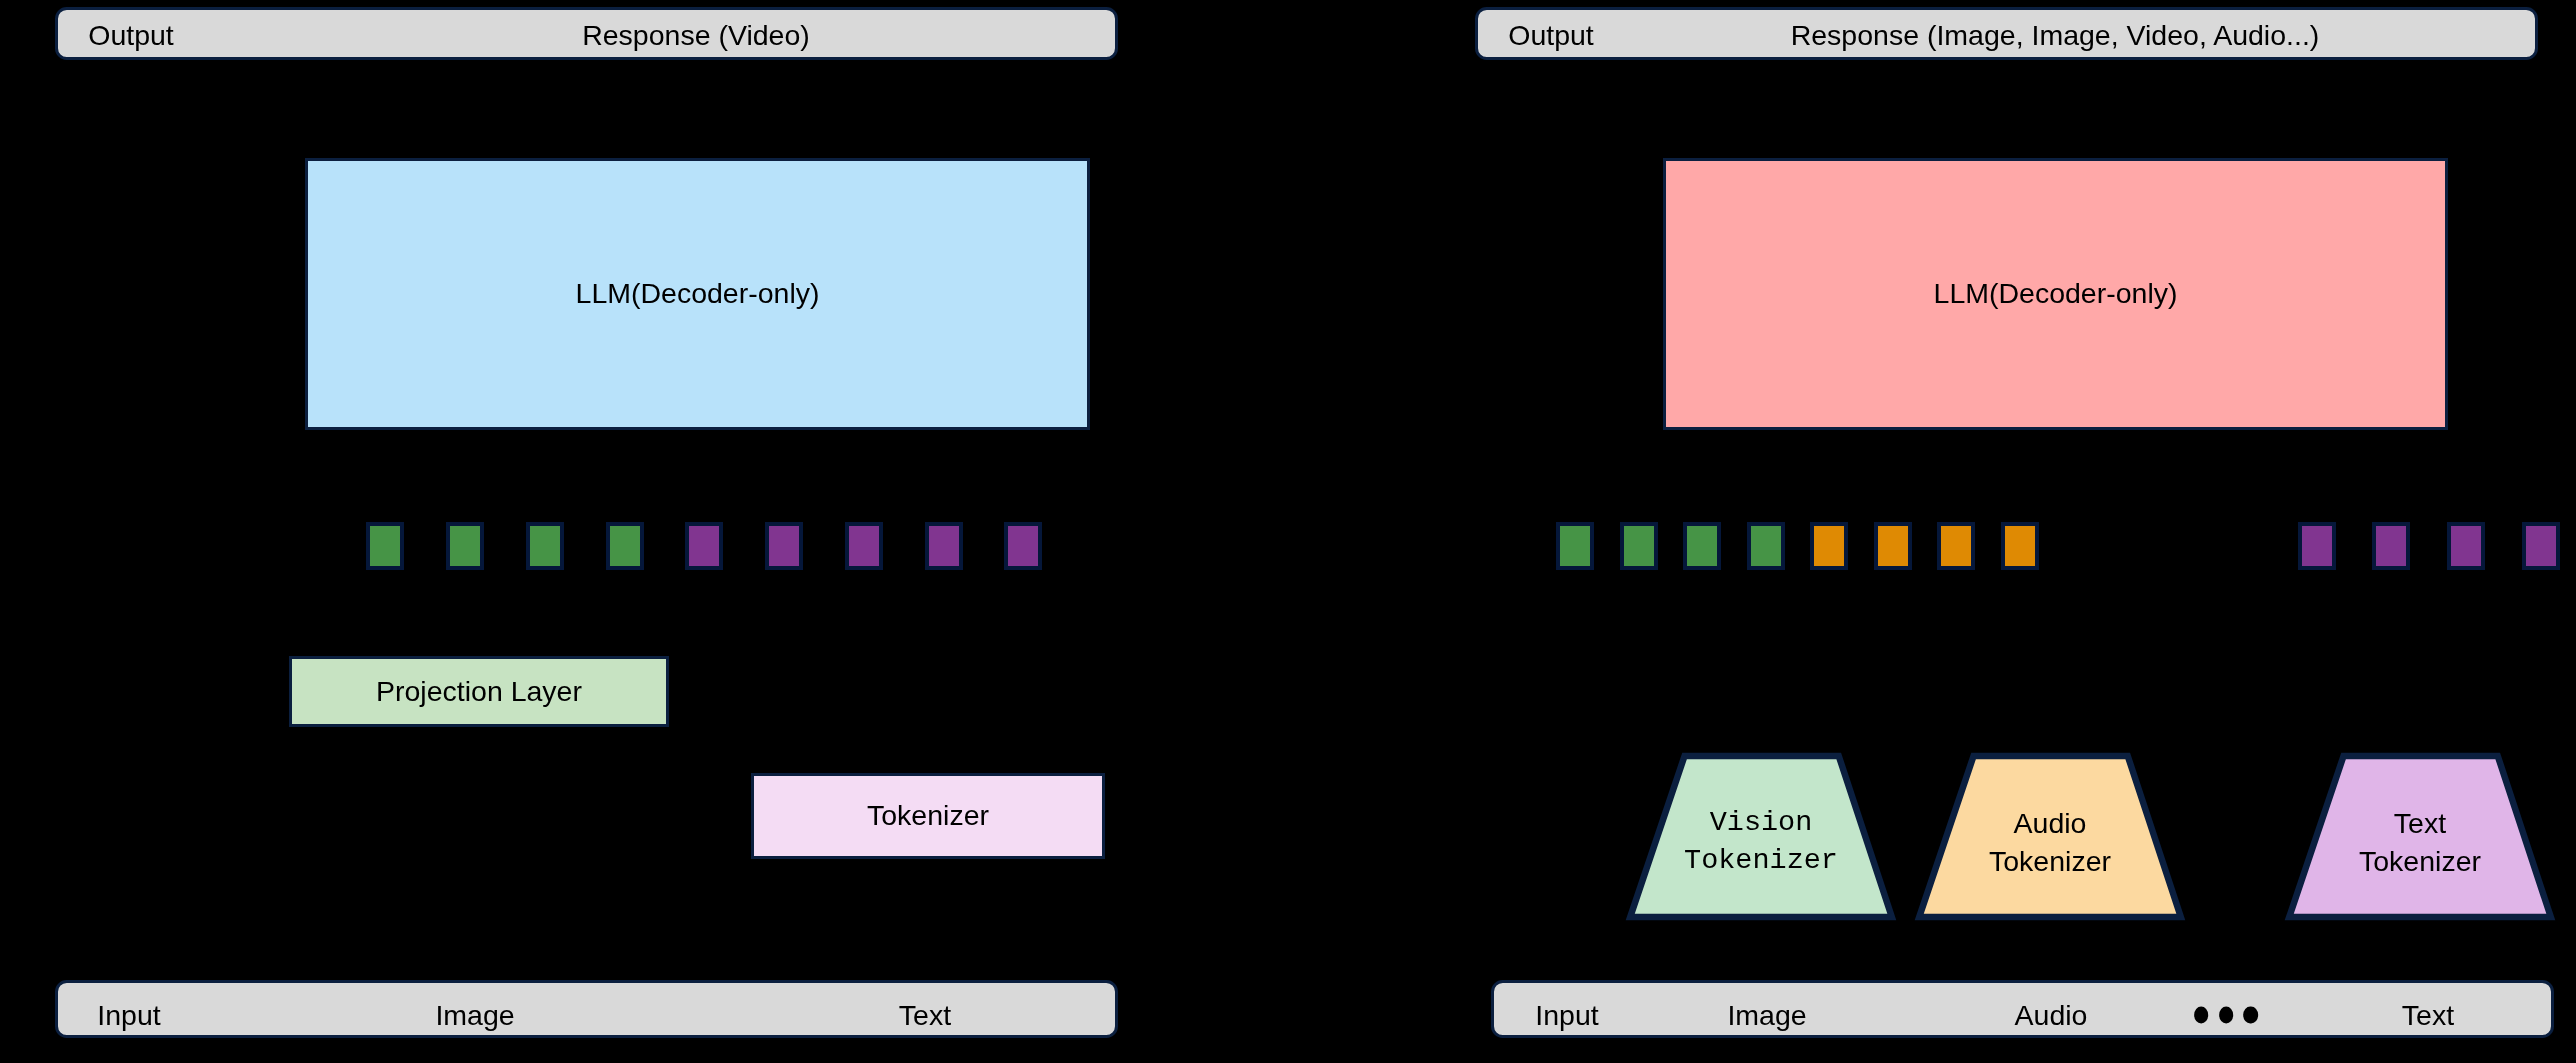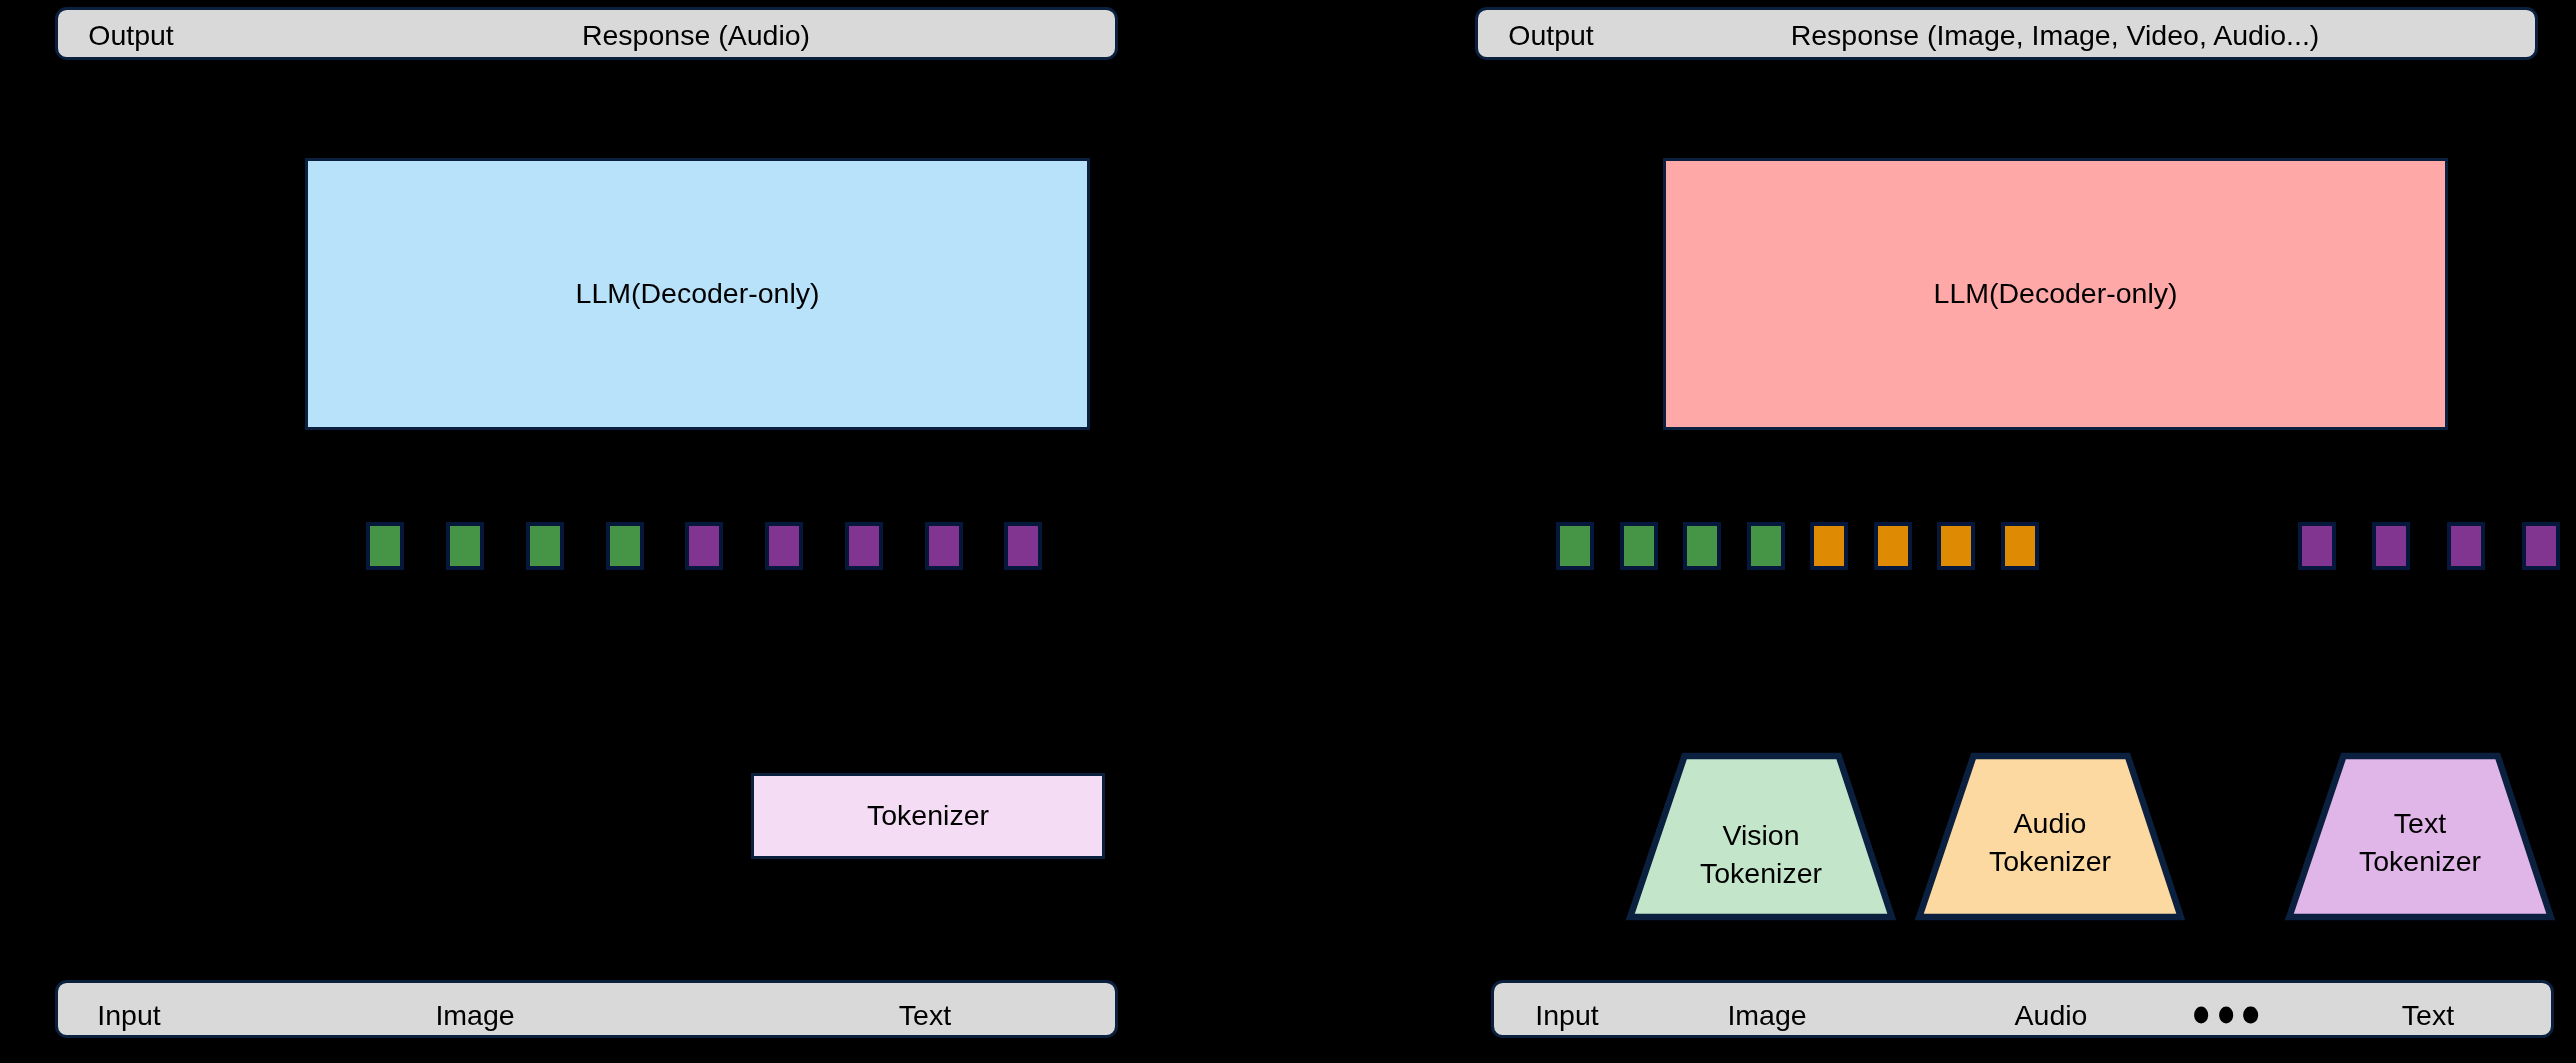--- a/index.html
+++ b/index.html
@@ -70,38 +70,41 @@
   .dots{position:absolute;display:flex;gap:10.4px;align-items:center;transform:translate(-50%,-50%);}
   .dots i{display:block;width:14.3px;height:17px;border-radius:50%;background:#000;}
 </style>
 </head>
 <body>
 
 <div id="root">
 
   <div class="bar" style="left:31px;top:6.5px;width:1063px;height:53px;"></div>
   <div class="bar-label" style="left:107px;top:35px;">Output</div>
-  <div class="bar-label" style="left:672px;top:35px;">Response (Audio)</div>
+  <div class="bar-label" style="left:672px;top:35px;">Response (Video)</div>
 
   <div class="block" style="left:281px;top:158px;width:785px;height:272px;background:#B8E2FA;">
     <span>LLM(Decoder-only)</span>
   </div>
 
   <div class="abs" style="left:0;top:0;width:1128px;height:1063px;pointer-events:none;">
     <div class="token" style="left:342px;top:522px;width:38px;height:48px;background:#469446;"></div>
     <div class="token" style="left:422px;top:522px;width:38px;height:48px;background:#469446;"></div>
     <div class="token" style="left:502px;top:522px;width:38px;height:48px;background:#469446;"></div>
     <div class="token" style="left:582px;top:522px;width:38px;height:48px;background:#469446;"></div>
     <div class="token" style="left:661px;top:522px;width:38px;height:48px;background:#813590;"></div>
     <div class="token" style="left:741px;top:522px;width:38px;height:48px;background:#813590;"></div>
     <div class="token" style="left:821px;top:522px;width:38px;height:48px;background:#813590;"></div>
     <div class="token" style="left:901px;top:522px;width:38px;height:48px;background:#813590;"></div>
     <div class="token" style="left:980px;top:522px;width:38px;height:48px;background:#813590;"></div>
   </div>
 
+  <div class="block" style="left:265px;top:656px;width:380px;height:71px;background:#C7E3C2;">
+    <span>Projection Layer</span>
+  </div>
 
 
   <div class="block" style="left:727px;top:773px;width:354px;height:86px;background:#F4DCF4;">
     <span>Tokenizer</span>
   </div>
 
   <div class="bar" style="left:31px;top:980px;width:1063px;height:58px;"></div>
   <div class="bar-label" style="left:105px;top:1015px;">Input</div>
   <div class="bar-label" style="left:451px;top:1015px;">Image</div>
   <div class="bar-label" style="left:901px;top:1015px;">Text</div>
@@ -126,21 +129,21 @@
     <div class="token" style="left:2274px;top:522px;width:38px;height:48px;background:#813590;"></div>
     <div class="token" style="left:2348px;top:522px;width:38px;height:48px;background:#813590;"></div>
     <div class="token" style="left:2423px;top:522px;width:38px;height:48px;background:#813590;"></div>
     <div class="token" style="left:2498px;top:522px;width:38px;height:48px;background:#813590;"></div>
   </div>
 
   <div class="trap-wrap" style="left:1601px;top:752px;width:272px;height:169px;">
     <svg viewBox="0 0 420 260" preserveAspectRatio="none">
       <polygon points="92,6 330,6 412,254 8,254" fill="#C3E6CB" stroke="#0B1F3F" stroke-width="10" stroke-linejoin="miter"></polygon>
     </svg>
-    <div class="trap-label" style="top:64px;">Vision
+    <div class="trap-label" style="top:52px;font-family:Liberation Mono, monospace;">Vision
 Tokenizer</div>
   </div>
 
   <div class="trap-wrap" style="left:1890px;top:752px;width:272px;height:169px;">
     <svg viewBox="0 0 420 260" preserveAspectRatio="none">
       <polygon points="92,6 330,6 412,254 8,254" fill="#FCD9A0" stroke="#0B1F3F" stroke-width="10" stroke-linejoin="miter"></polygon>
     </svg>
     <div class="trap-label" style="top:52px;">Audio
 Tokenizer</div>
   </div>

